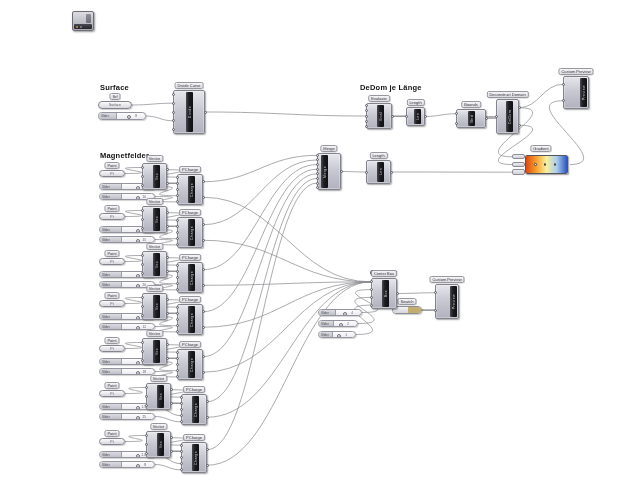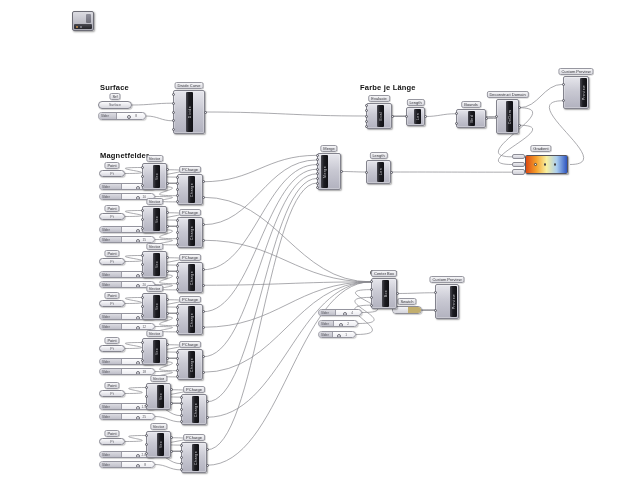--- a/index.html
+++ b/index.html
@@ -116,21 +116,21 @@
       <path d="M 207 449.75 C 256.5 449.75, 267.5 183.0625, 317 183.0625" fill="none" stroke="#8a8a90" stroke-width="0.8" opacity="0.9"></path>
       <path d="M 207 465.25 C 280.8 465.25, 297.2 281.875, 371 281.875" fill="none" stroke="#8a8a90" stroke-width="0.8" opacity="0.9"></path>
       <path d="M 362 312.5 C 412 312.5, 321 289.625, 371 289.625" fill="none" stroke="#8a8a90" stroke-width="0.8" opacity="0.9"></path>
       <path d="M 358 323.5 C 408 323.5, 321 297.375, 371 297.375" fill="none" stroke="#8a8a90" stroke-width="0.8" opacity="0.9"></path>
       <path d="M 356 334.5 C 406 334.5, 321 305.125, 371 305.125" fill="none" stroke="#8a8a90" stroke-width="0.8" opacity="0.9"></path>
       <path d="M 397 293.5 C 414.1 293.5, 417.9 292.75, 435 292.75" fill="none" stroke="#8a8a90" stroke-width="0.8" opacity="0.9"></path>
       <path d="M 422 310 C 472 310, 385 310.25, 435 310.25" fill="none" stroke="#8a8a90" stroke-width="0.8" opacity="0.9"></path>
     </svg>
   <div id="labels">
       <div class="group-label" style="left: 100px; top: 83px;">Surface</div>
-      <div class="group-label" style="left: 360px; top: 83px;">Farbe je Länge</div>
+      <div class="group-label" style="left: 360px; top: 83px;">DeDom je Länge</div>
       <div class="group-label" style="left: 100px; top: 151px;">Magnetfelder</div>
       <div class="group-label" style="left: 370px; top: 268px;">Quader</div>
     </div>
   <div id="nodes">
       <div class="node" style="left: 72px; top: 11px; width: 22px; height: 20px;">
         <div class="icon-box">
           <div class="icon-col"></div>
           <div class="icon-strip"></div>
           <div class="icon-dot" style="left: 3px; bottom: 2.5px; background: rgb(201, 143, 74);"></div>
           <div class="icon-dot" style="left: 7px; bottom: 2.5px; background: rgb(138, 138, 148);"></div>

